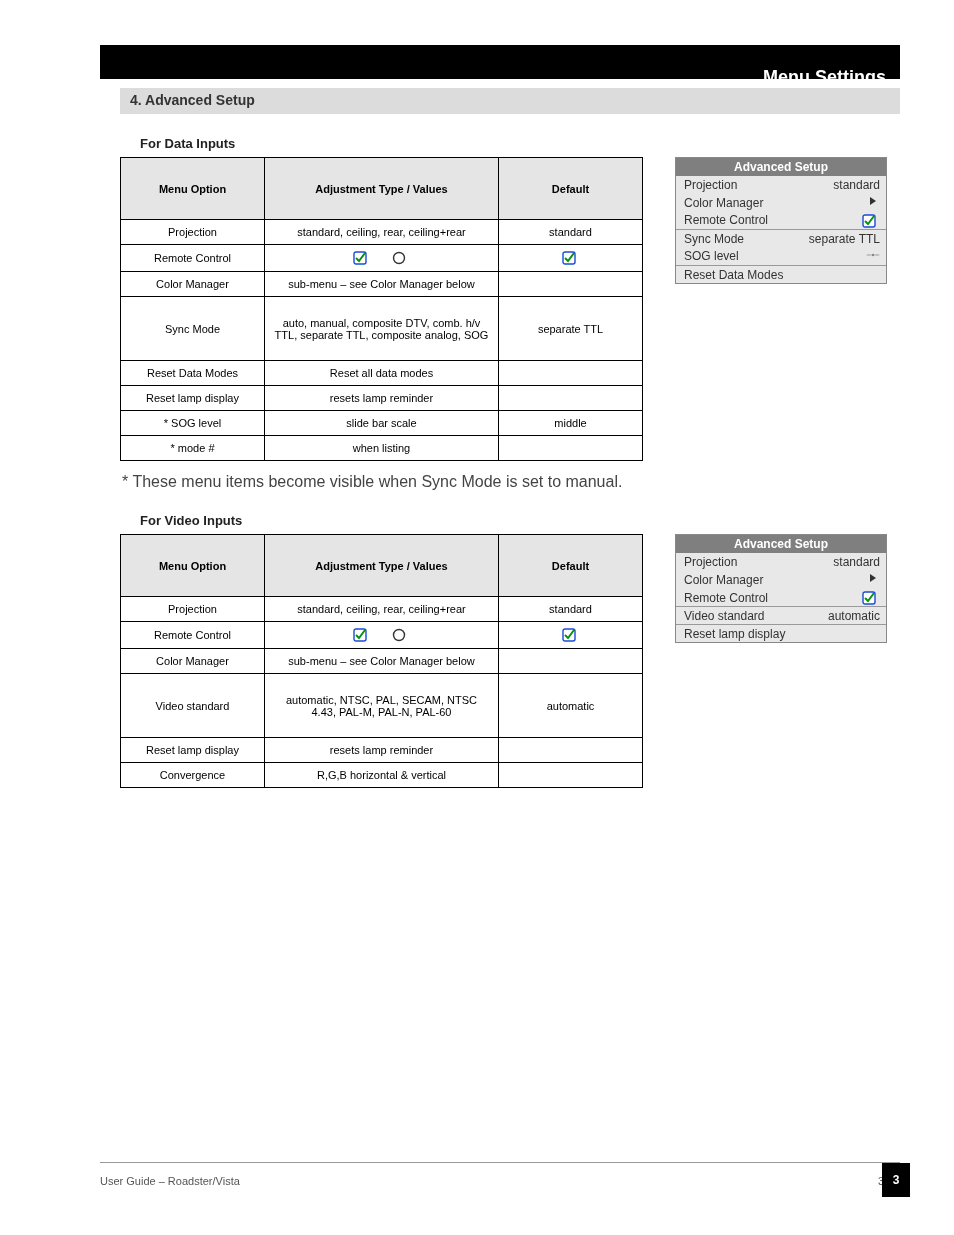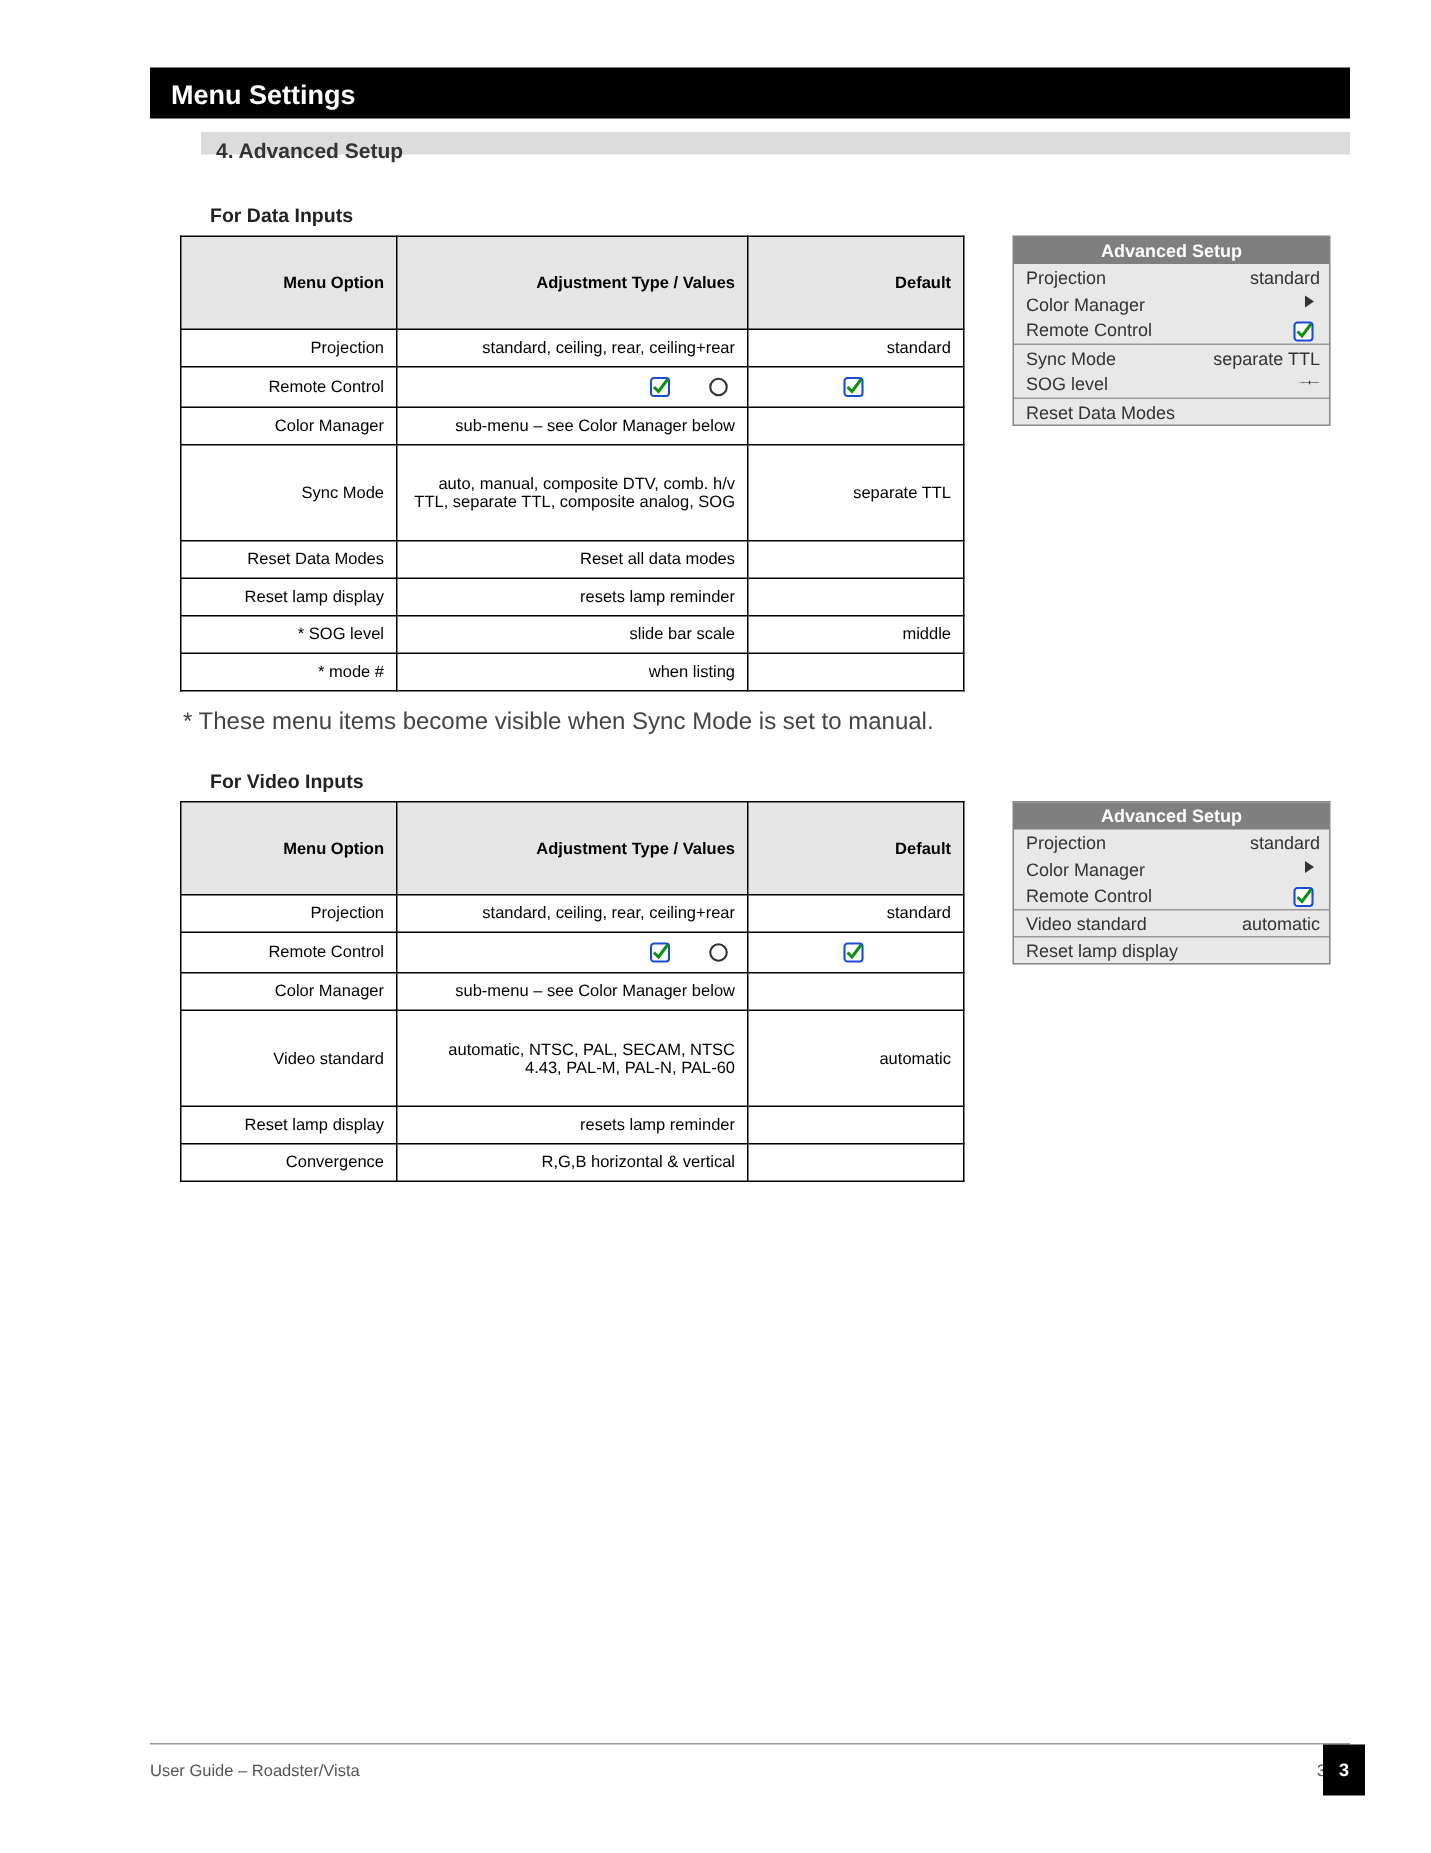--- a/index.html
+++ b/index.html
@@ -12,25 +12,26 @@
     font-size: 12px;
     color: #000;
   }
   .black-banner {
     position: absolute;
     left: 100px; right: 54px; top: 45px; height: 34px;
     background: #000;
   }
   .black-banner .text {
     color: #fff; font-size: 18px; font-weight: bold;
-    padding: 8px 14px;
+    padding: 22px 14px;
+    text-align: right;
   }
   .gray-subbanner {
     position: absolute;
-    left: 134px; right: 54px; top: 88px; height: 15px;
+    left: 120px; right: 54px; top: 88px; height: 26px;
     background: #dcdcdc;
   }
   .gray-subbanner .text {
     padding: 4px 10px; font-size: 14px; font-weight: bold; color: #333;
   }
   .content {
     position: absolute; left: 120px; right: 54px; top: 136px;
   }
   .section-heading {
     font-size: 13px; font-weight: bold; margin-bottom: 6px; color: #222; margin-left: 20px;
@@ -39,21 +40,21 @@
   table.feature {
     border-collapse: collapse;
     width: 522px;
     table-layout: fixed;
   }
   table.feature th, table.feature td {
     border: 1px solid #000;
     padding: 6px 8px;
     vertical-align: middle;
     font-size: 11px;
-    text-align: right;
+    text-align: center;
   }
   table.feature thead th {
     background: #e5e5e5;
     height: 62px;
     font-weight: bold;
   }
   table.feature col.c1 { width: 144px; }
   table.feature col.c2 { width: 234px; }
   table.feature col.c3 { width: 144px; }
   .icon-cell { text-align: left; }

